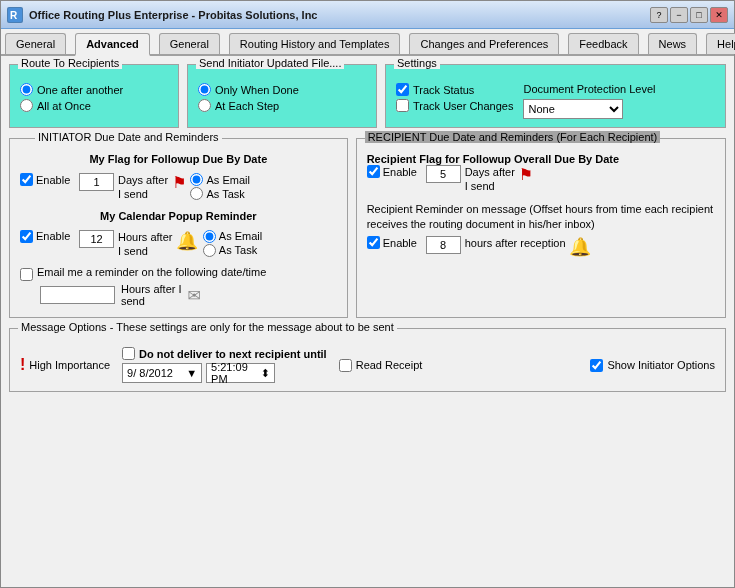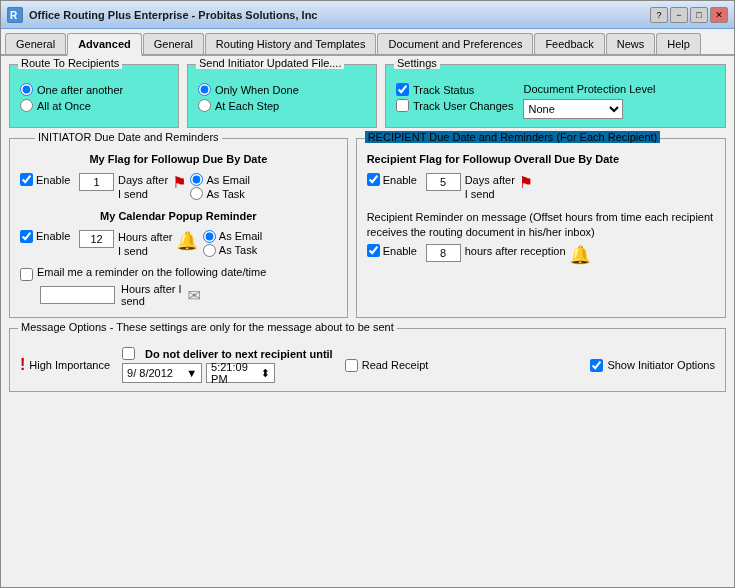--- a/index.html
+++ b/index.html
@@ -56,20 +56,21 @@
       align-items: center;
       justify-content: center;
       font-size: 9px;
     }
     .tabs {
       display: flex;
       background: #f0f0f0;
       border-bottom: 2px solid #a0a0a0;
       padding-top: 4px;
       padding-left: 4px;
+      gap: 8px;
     }
     .tab {
       padding: 4px 10px;
       border: 1px solid #a0a0a0;
       border-bottom: none;
       cursor: pointer;
       font-size: 11px;
       background: #e0e0e0;
       margin-right: 1px;
       border-radius: 3px 3px 0 0;
@@ -164,21 +165,21 @@
       flex: 1.1;
       border: 1px solid #a0a0a0;
       padding: 8px 10px 10px 10px;
       position: relative;
       background: #f0f0f0;
     }
     .recipient-box .box-label {
       position: absolute;
       top: -8px;
       left: 8px;
-      background: #0369a1;
+      background: #a3a3a3;
       padding: 0 3px;
       font-size: 11px;
       font-weight: normal;
     }
     .section-title {
       text-align: center;
       font-weight: bold;
       margin-bottom: 8px;
       font-size: 11px;
     }
@@ -306,21 +307,21 @@
       border: 1px solid #888;
       background: white;
     }
     input[type=text], input[type=number] {
       border: 1px solid #888;
       background: white;
       font-size: 11px;
     }
     .sub-header {
       font-weight: bold;
-      margin-bottom: 8px;
+      margin-bottom: 0;
       font-size: 11px;
     }
     .recipient-flag-section {
       margin-bottom: 8px;
     }
     .recipient-reminder-section {}
     .reminder-desc {
       font-size: 11px;
       margin-bottom: 4px;
       line-height: 1.4;
@@ -345,21 +346,21 @@
       <div class="titlebar-btn">□</div>
       <div class="titlebar-btn" style="background:#e07070;">✕</div>
     </div>
   </div>
 
   <div class="tabs">
     <div class="tab">General</div>
     <div class="tab active">Advanced</div>
     <div class="tab">General</div>
     <div class="tab">Routing History and Templates</div>
-    <div class="tab">Document and Preferences</div>
+    <div class="tab">Changes and Preferences</div>
     <div class="tab">Feedback</div>
     <div class="tab">News</div>
     <div class="tab">Help</div>
   </div>
 
   <div class="content">
 
     <div class="top-row">
 
       <div class="group-box route-group" style="padding-top:12px;">
@@ -518,21 +519,21 @@
     <div class="message-box" style="padding-top:14px;">
       <span class="box-label">Message Options - These settings are only for the message about to be sent</span>
       <div class="message-inner">
 
         <div class="importance-row">
           <span class="exclaim">!</span>
           <span>High Importance</span>
         </div>
 
         <div>
-          <div style="display:flex;align-items:center;gap:10px;">
+          <div style="display:flex;align-items:center;gap:4px;">
             <input type="checkbox" style="">
             <span style="font-weight:bold;font-size:11px;">Do not deliver to next recipient until</span>
           </div>
           <div class="datetime-row">
             <div class="date-field">
               <span>9/ 8/2012</span>
               <span>▼</span>
             </div>
             <div class="time-field">
               <span>5:21:09 PM</span>

